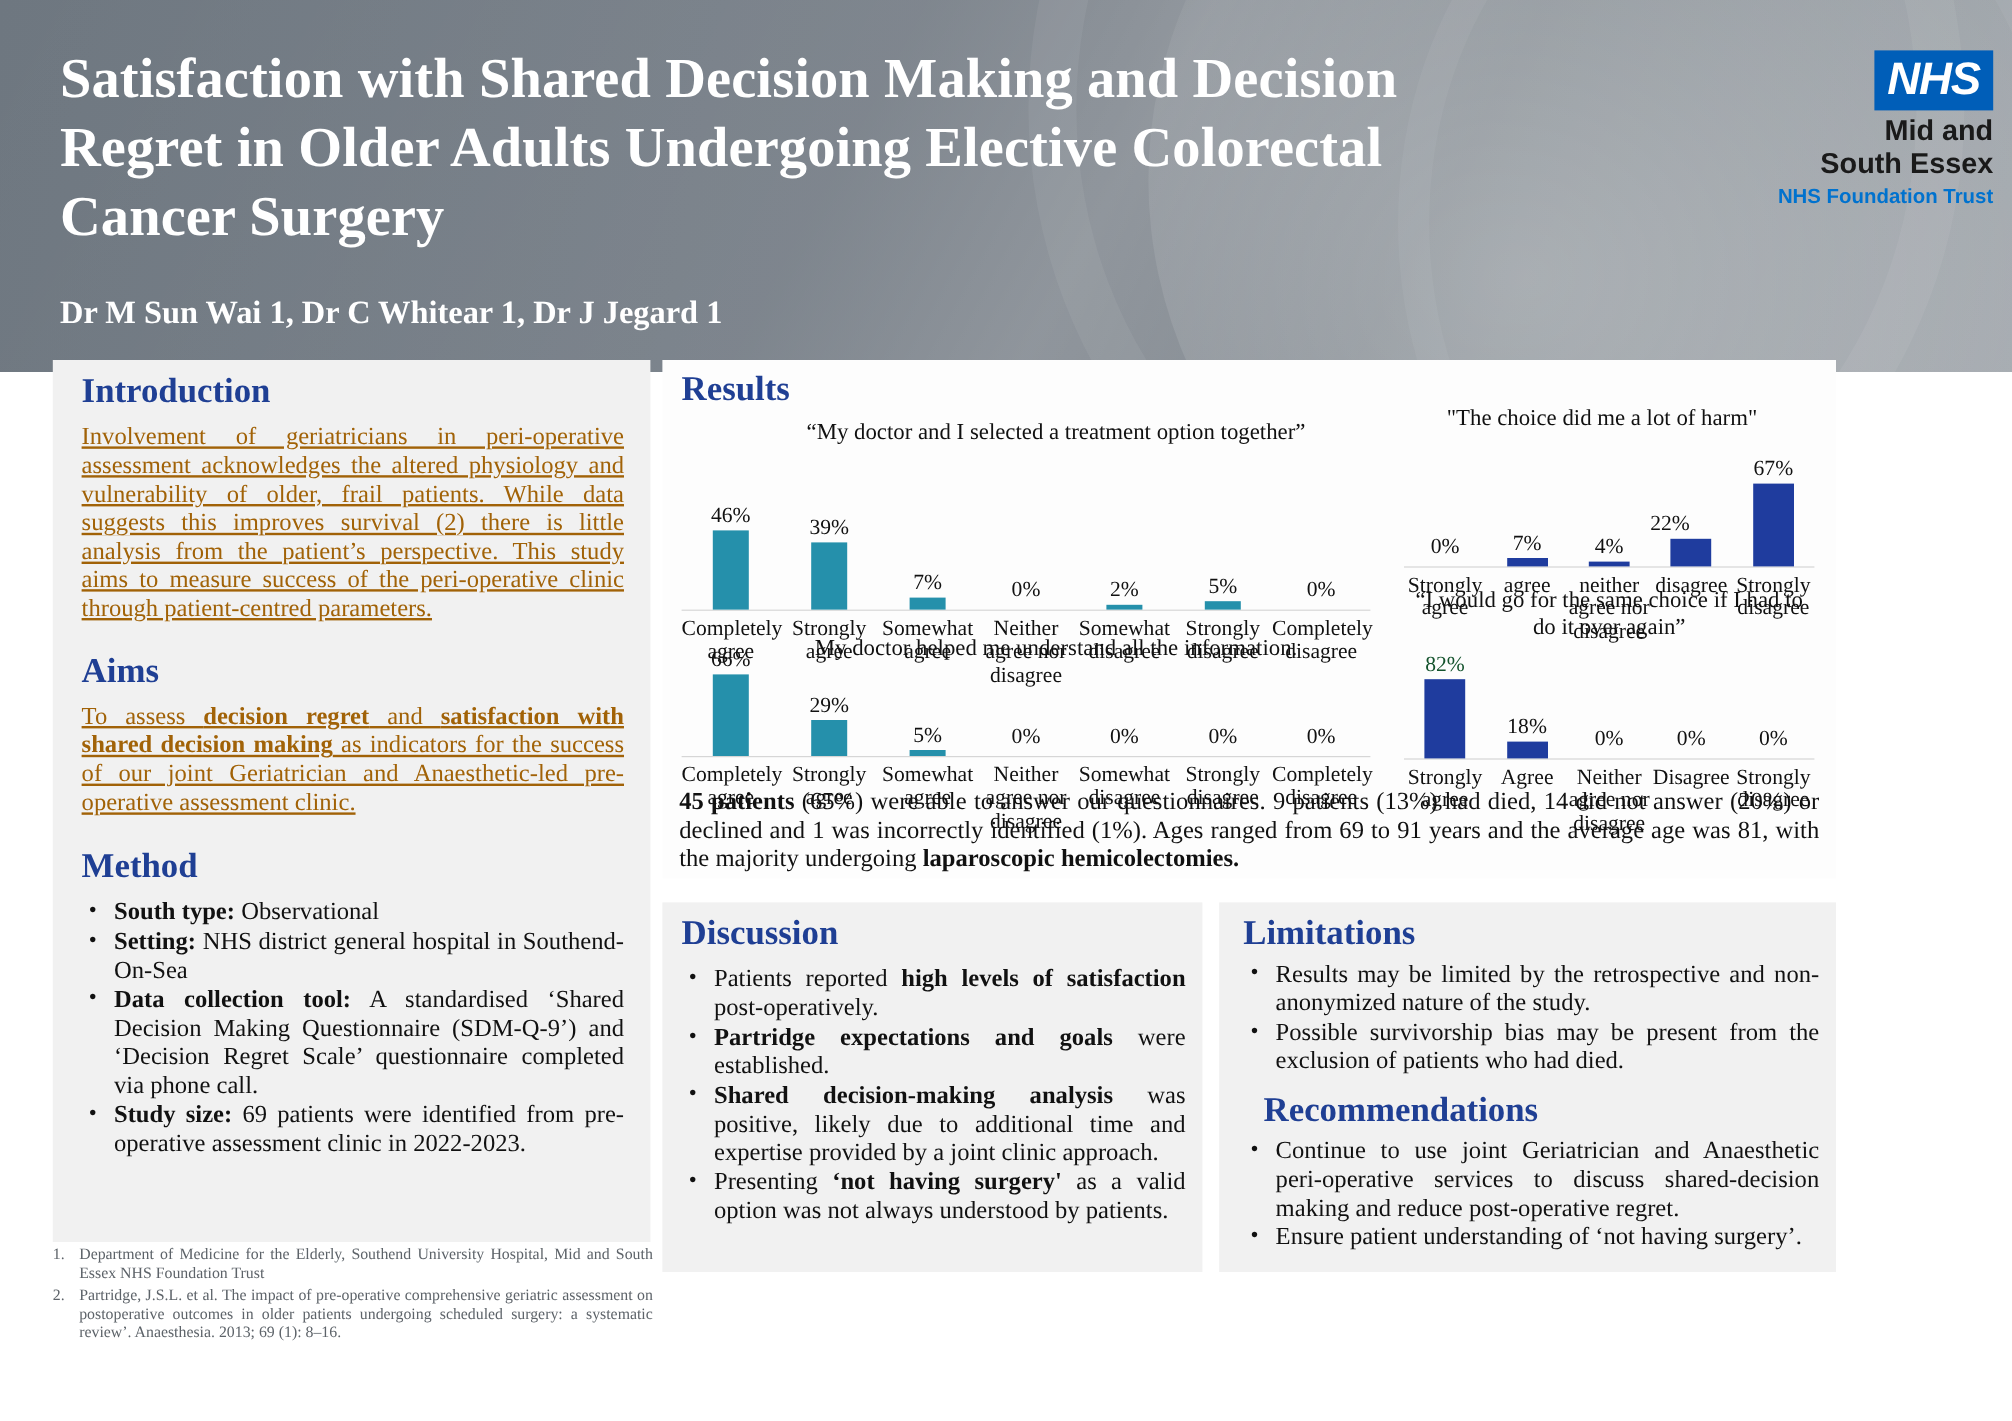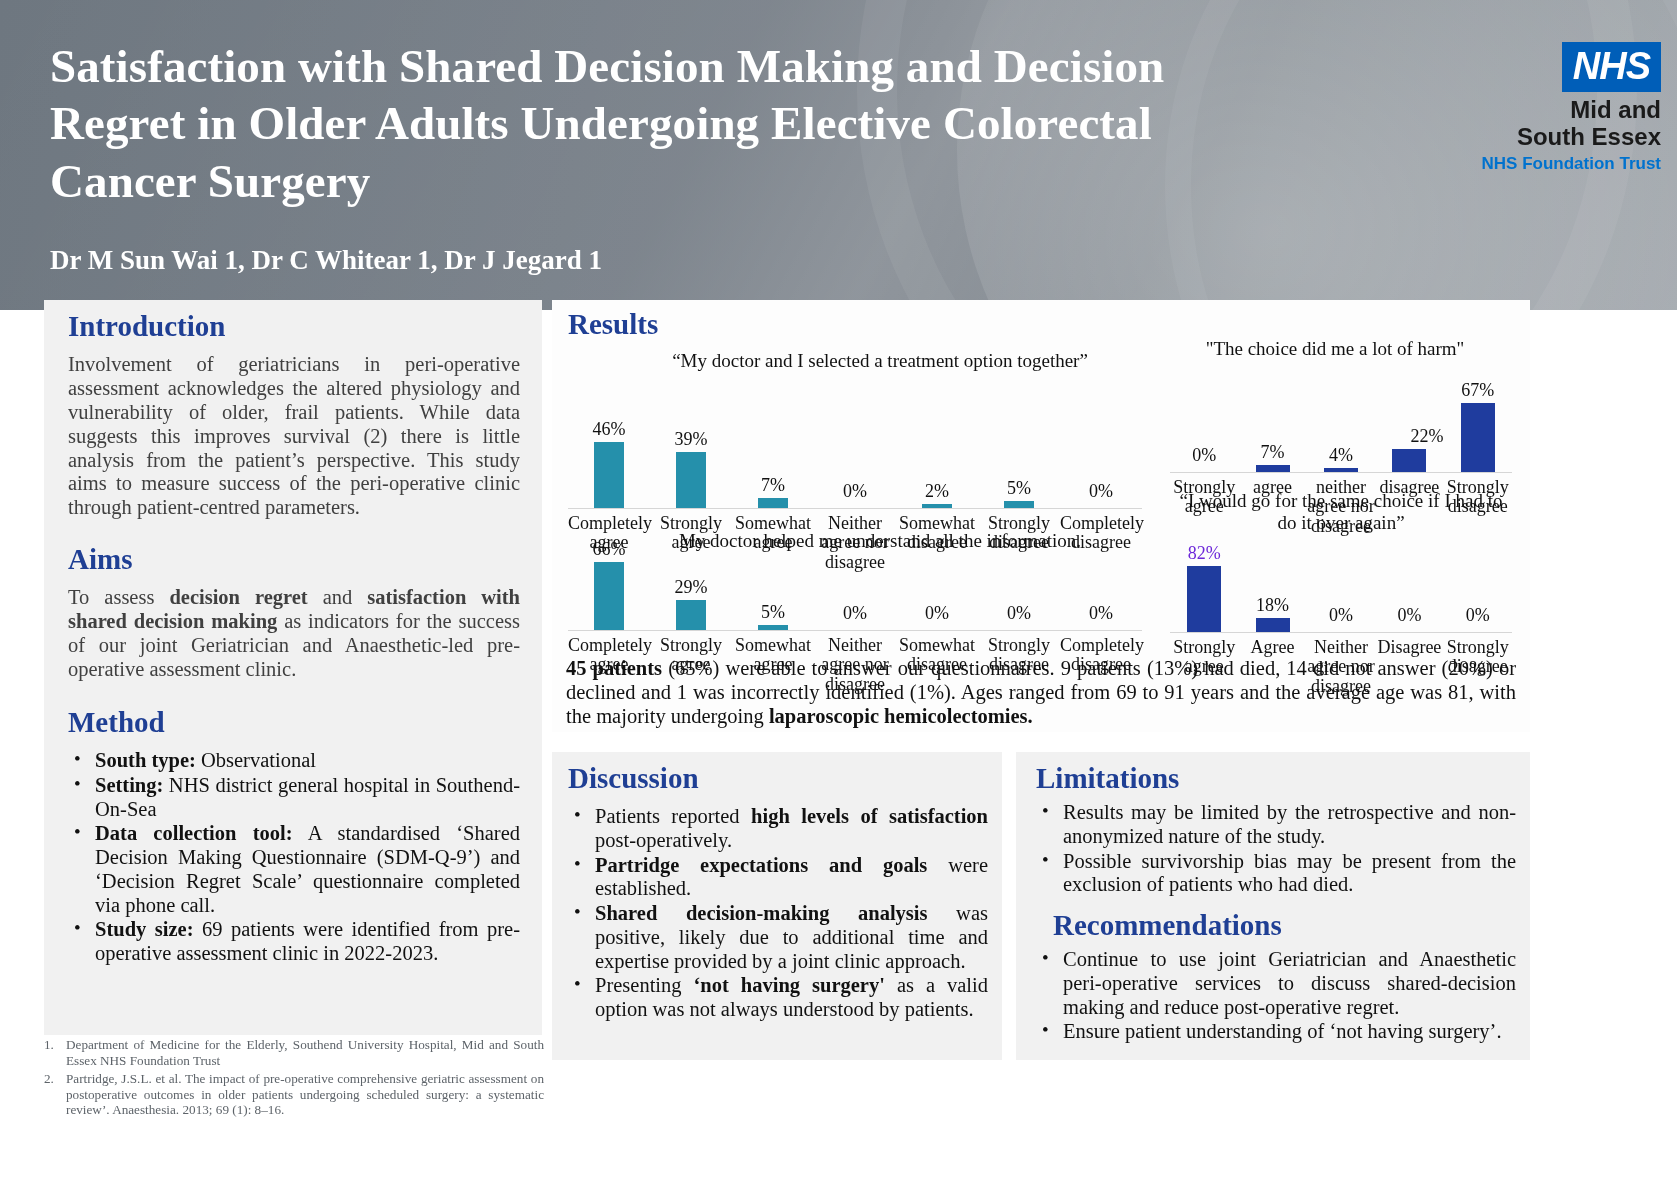--- a/index.html
+++ b/index.html
@@ -60,21 +60,21 @@
     color:#0072ce;font-family:"Liberation Sans", sans-serif;font-weight:bold;
     font-size:17px;line-height:1.3;margin-top:2px;
   }
 
   
   .panel{position:absolute;background:#f1f1f1;}
   .panel.white{background:#fdfdfd;}
   h2.sec{
     color:#1f3f94;font-weight:bold;font-size:29px;margin:0 0 10px 0;
   }
-  .body-txt{font-size:20.5px;line-height:1.165;color:#404040;text-align:justify;}
+  .body-txt{font-size:20.5px;line-height:1.165;color:#a16207;text-align:justify;text-decoration:underline;}
   .body-txt b{font-weight:bold;}
 
   ul.bul{margin:0;padding:0;list-style:none;}
   ul.bul li{
     position:relative;padding-left:27px;margin-bottom:1px;
     font-size:20.5px;line-height:1.16;text-align:justify;color:#111;
   }
   ul.bul li:before{
     content:"\2022";position:absolute;left:6px;top:-1px;font-size:19px;color:#111;
   }
@@ -223,32 +223,32 @@
         <div class="axis-line" style="top: 134px; left: 10px; width: 342px;"></div>
         <div style="position: absolute; width: 68.4px; left: 10px; text-align: center; font-size: 18px; color: rgb(17, 17, 17); top: 107px;">0%</div>
         <div class="cat-lab" style="width: 68.4px; left: 10px; top: 140px; font-size: 18px;">Strongly agree</div>
         <div style="position: absolute; width: 34px; height: 7px; left: 95.6px; top: 127px; background: rgb(31, 60, 158);"></div>
         <div style="position: absolute; width: 68.4px; left: 78.4px; text-align: center; font-size: 18px; color: rgb(17, 17, 17); top: 104px;">7%</div>
         <div class="cat-lab" style="width: 68.4px; left: 78.4px; top: 140px; font-size: 18px;">agree</div>
         <div style="position: absolute; width: 34px; height: 4px; left: 164px; top: 130px; background: rgb(31, 60, 158);"></div>
         <div style="position: absolute; width: 68.4px; left: 146.8px; text-align: center; font-size: 18px; color: rgb(17, 17, 17); top: 107px;">4%</div>
         <div class="cat-lab" style="width: 68.4px; left: 146.8px; top: 140px; font-size: 18px;">neither agree nor disagree</div>
         <div style="position: absolute; width: 34px; height: 23px; left: 232.4px; top: 111px; background: rgb(31, 60, 158);"></div>
-        <div style="position: absolute; width: 68.4px; left: 215.2px; text-align: right; font-size: 18px; color: rgb(17, 17, 17); top: 88px;">22%</div>
+        <div style="position: absolute; width: 68.4px; left: 215.2px; text-align: left; font-size: 18px; color: rgb(17, 17, 17); top: 88px;">22%</div>
         <div class="cat-lab" style="width: 68.4px; left: 215.2px; top: 140px; font-size: 18px;">disagree</div>
         <div style="position: absolute; width: 34px; height: 69px; left: 300.8px; top: 65px; background: rgb(31, 60, 158);"></div>
         <div style="position: absolute; width: 68.4px; left: 283.6px; text-align: center; font-size: 18px; color: rgb(17, 17, 17); top: 42px;">67%</div>
         <div class="cat-lab" style="width: 68.4px; left: 283.6px; top: 140px; font-size: 18px;">Strongly disagree</div>
       </div>
 
     <div class="chart" id="chart3" style="left:608px;top:190px;width:360px;height:180px;">
         <div class="ctitle" style="left: 16px; top: 0px; width: 330px;">“I would go for the same choice if I had to do it over again”</div>
         <div class="axis-line" style="top: 142px; left: 10px; width: 342px;"></div>
         <div style="position: absolute; width: 34px; height: 66px; left: 27.2px; top: 76px; background: rgb(31, 60, 158);"></div>
-        <div style="position: absolute; width: 68.4px; left: 10px; text-align: center; font-size: 18px; color: #6d28d9; top: 53px;">82%</div>
+        <div style="position: absolute; width: 68.4px; left: 10px; text-align: center; font-size: 18px; color: #14532d; top: 53px;">82%</div>
         <div class="cat-lab" style="width: 68.4px; left: 10px; top: 148px; font-size: 18px;">Strongly agree</div>
         <div style="position: absolute; width: 34px; height: 14px; left: 95.6px; top: 128px; background: rgb(31, 60, 158);"></div>
         <div style="position: absolute; width: 68.4px; left: 78.4px; text-align: center; font-size: 18px; color: rgb(17, 17, 17); top: 105px;">18%</div>
         <div class="cat-lab" style="width: 68.4px; left: 78.4px; top: 148px; font-size: 18px;">Agree</div>
         <div style="position: absolute; width: 68.4px; left: 146.8px; text-align: center; font-size: 18px; color: rgb(17, 17, 17); top: 115px;">0%</div>
         <div class="cat-lab" style="width: 68.4px; left: 146.8px; top: 148px; font-size: 18px;">Neither agree nor disagree</div>
         <div style="position: absolute; width: 68.4px; left: 215.2px; text-align: center; font-size: 18px; color: rgb(17, 17, 17); top: 115px;">0%</div>
         <div class="cat-lab" style="width: 68.4px; left: 215.2px; top: 148px; font-size: 18px;">Disagree</div>
         <div style="position: absolute; width: 68.4px; left: 283.6px; text-align: center; font-size: 18px; color: rgb(17, 17, 17); top: 115px;">0%</div>
         <div class="cat-lab" style="width: 68.4px; left: 283.6px; top: 148px; font-size: 18px;">Strongly disagree</div>

